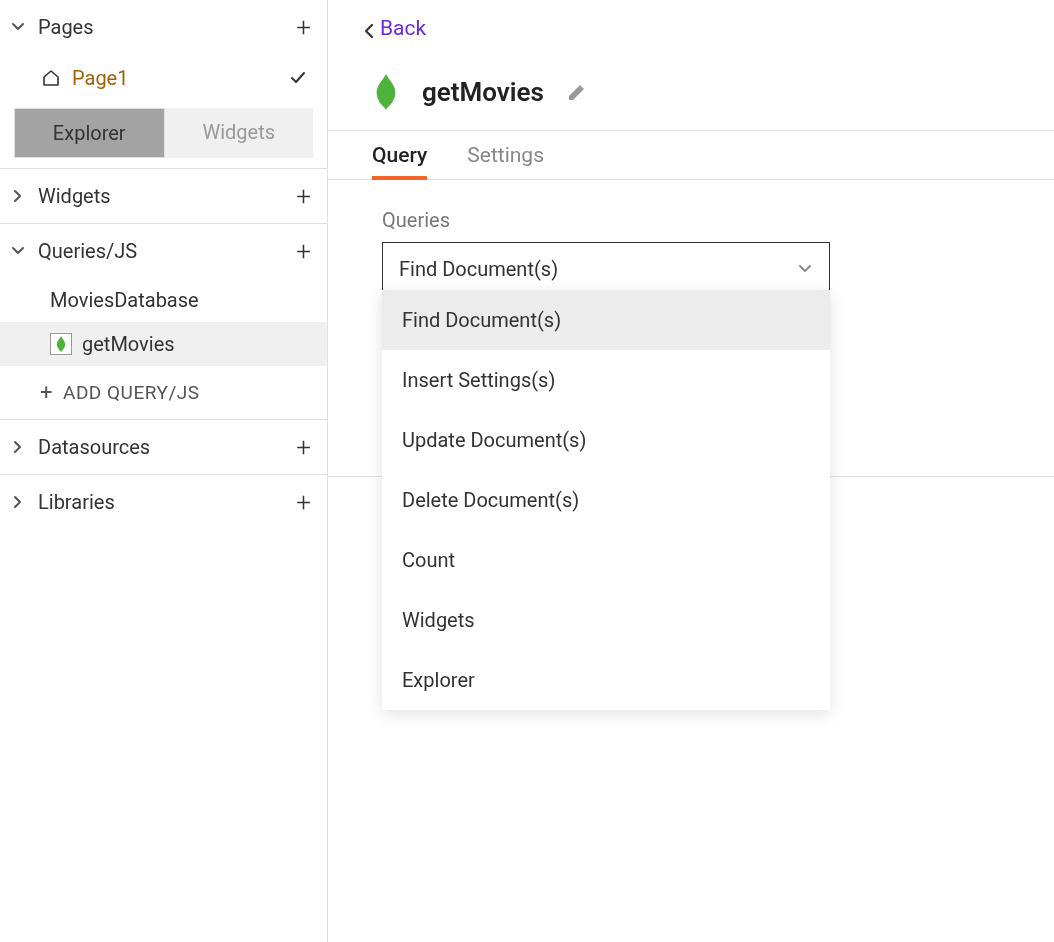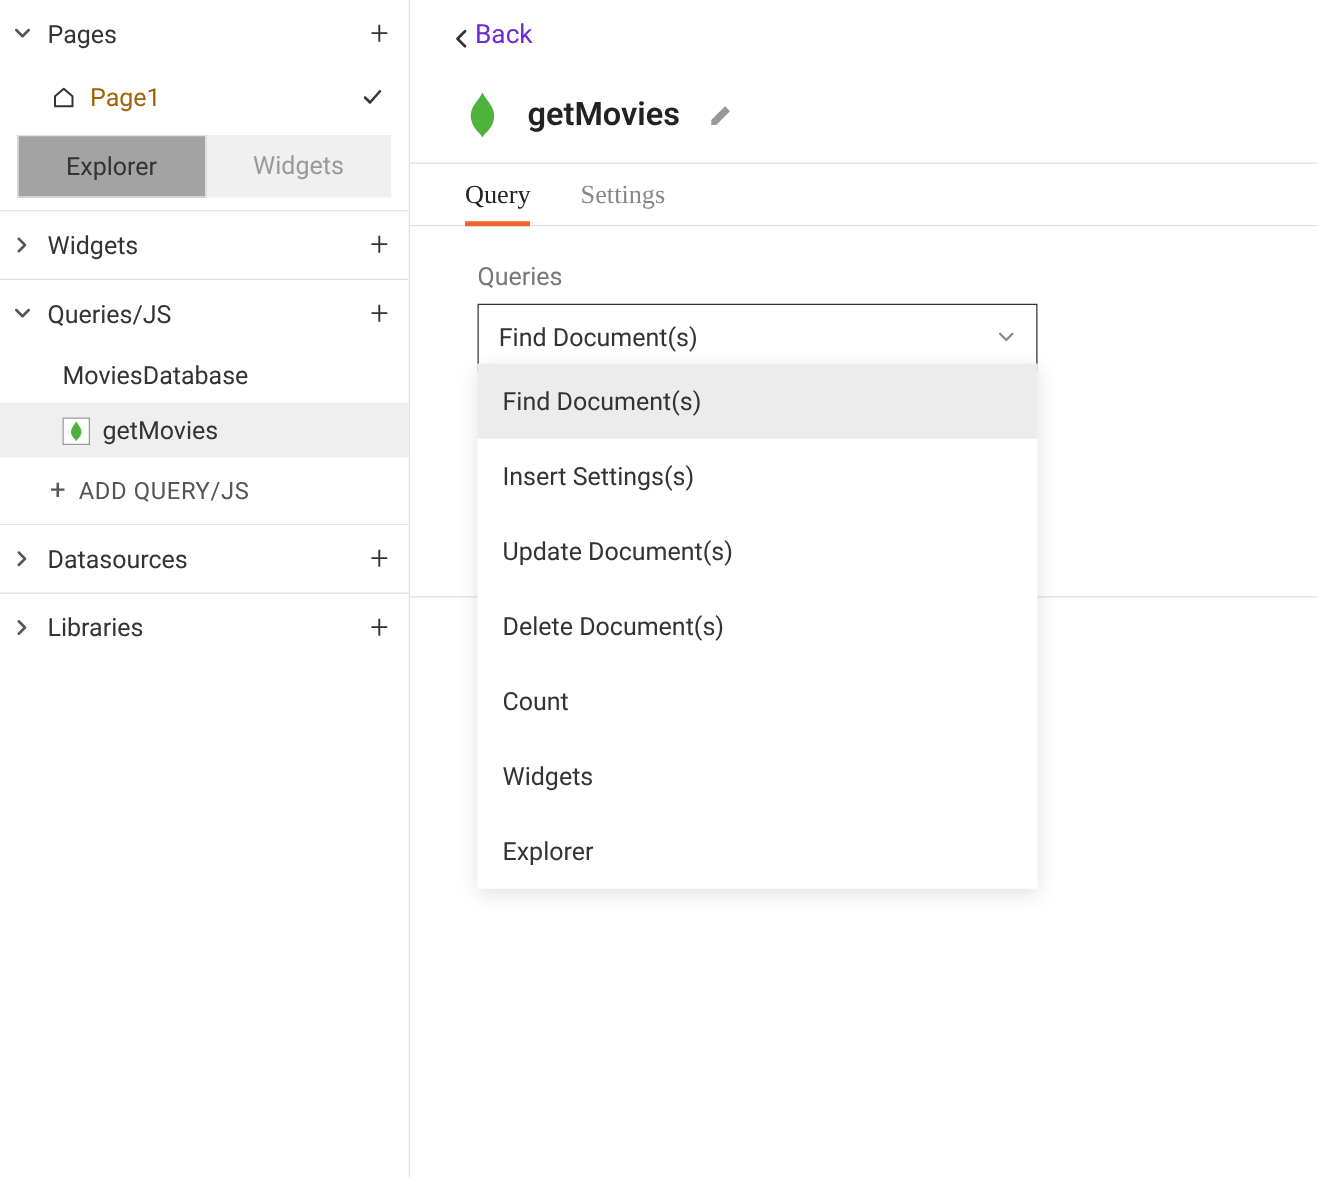--- a/index.html
+++ b/index.html
@@ -104,21 +104,21 @@
   padding: 10px 16px 10px 50px;
   font-size: 20px;
   color: #333;
   cursor: pointer;
 }
 .tree-item.level2 {
   padding-left: 50px;
 }
 .tree-item .left {
   display: flex;
-  align-items: flex-end;
+  align-items: center;
   gap: 10px;
 }
 .tree-item.selected {
   background: #efefef;
 }
 .mongo-badge {
   width: 22px;
   height: 22px;
   border: 1px solid #999;
   display: inline-flex;
@@ -175,21 +175,20 @@
   display: flex;
   gap: 40px;
   padding: 0 44px;
   border-bottom: 1px solid #e0e0e0;
 }
 .tabs-row .mtab {
   padding: 12px 0;
   font-size: 21px;
   cursor: pointer;
   position: relative;
-  font-family: Liberation Serif, serif;
 }
 .tabs-row .mtab.active {
   color: #222;
   font-weight: 500;
 }
 .tabs-row .mtab.active::after {
   content: "";
   position: absolute;
   left: 0; right: 0; bottom: -1px;
   height: 4px;

